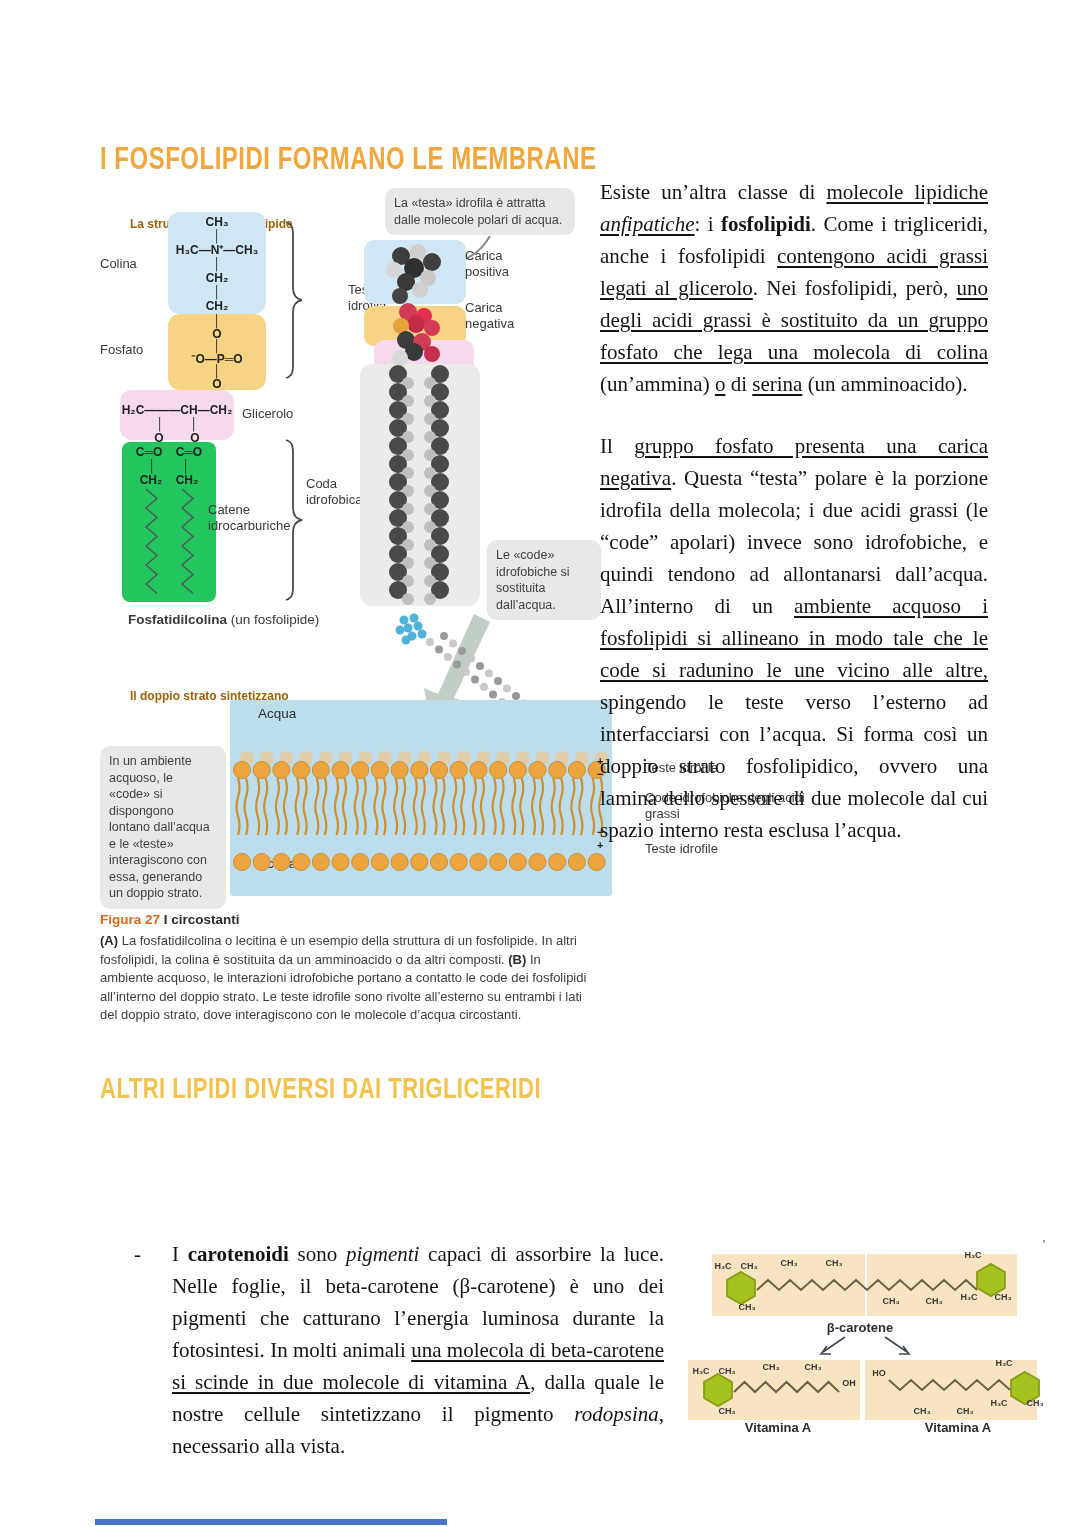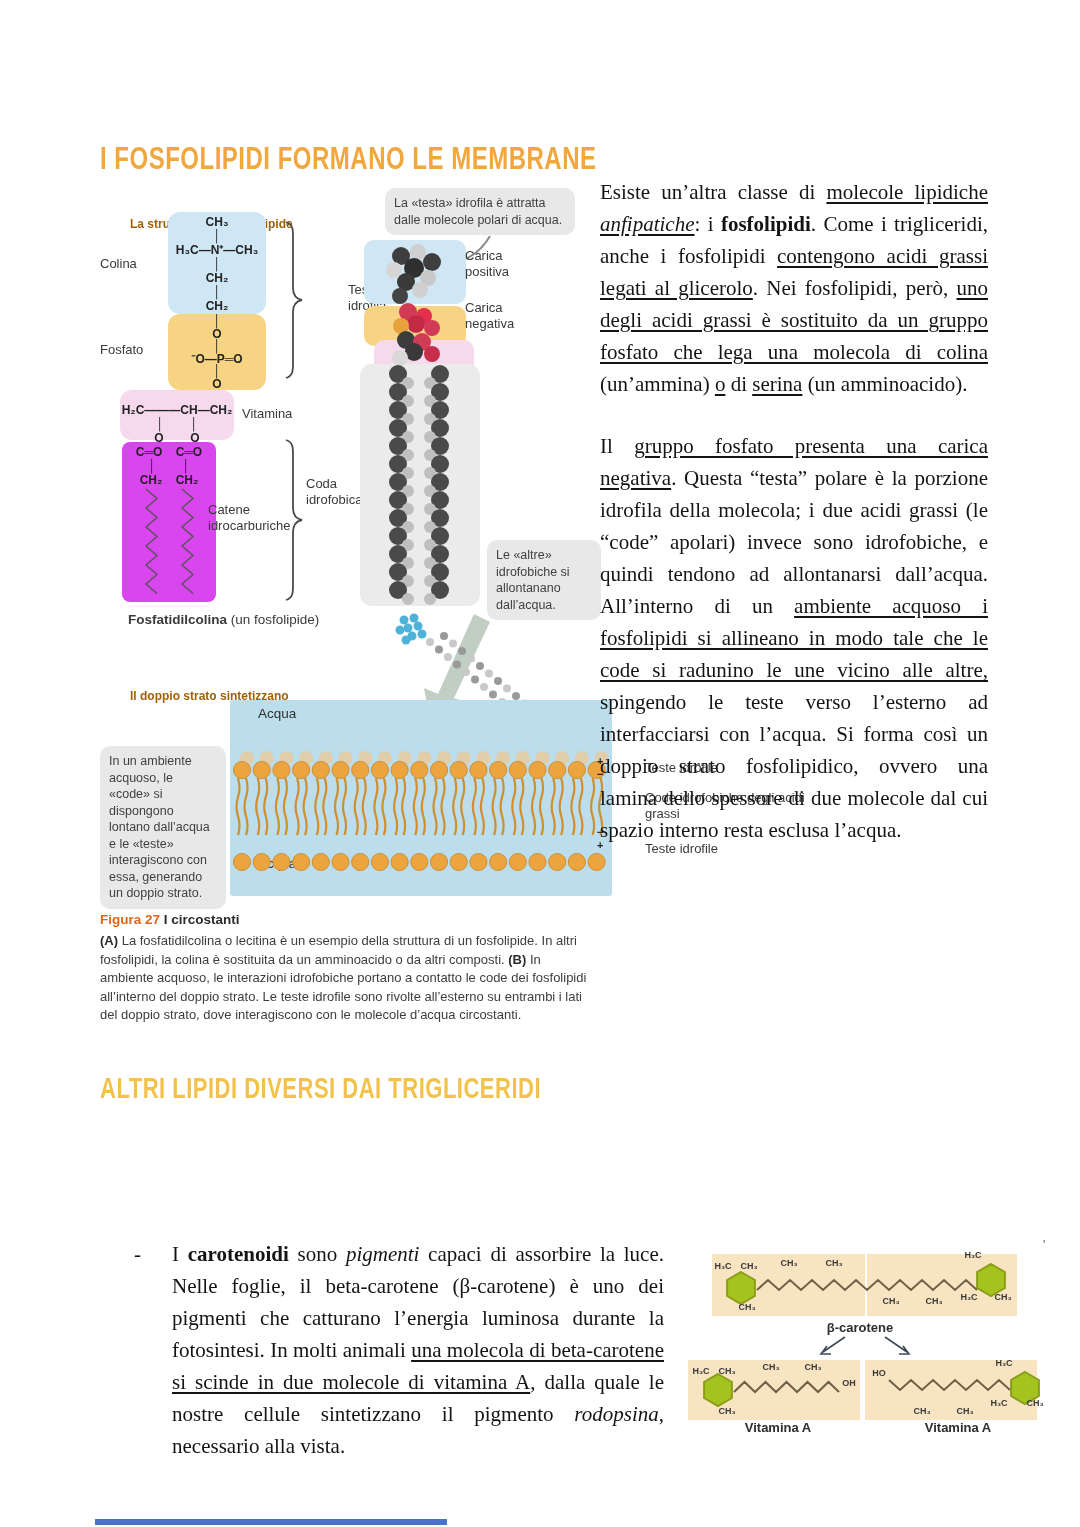--- a/index.html
+++ b/index.html
@@ -55,23 +55,23 @@
 │
 O</div>
   </div>
   <div class="abs figfont figlabel" style="left:100px;top:342px;">Fosfato</div>
 
   <div class="abs chembox" style="left:120px;top:390px;width:114px;height:50px;background:#F6D9EC;">
     <div class="chem" style="padding-top:13px;">H₂C———CH—CH₂
 │        │
 O        O</div>
   </div>
-  <div class="abs figfont figlabel" style="left:242px;top:406px;">Vitamina</div>
-
-  <div class="abs chembox" style="left:122px;top:442px;width:94px;height:160px;background:#d946ef;border-radius:8px;">
+  <div class="abs figfont figlabel" style="left:242px;top:406px;">Glicerolo</div>
+
+  <div class="abs chembox" style="left:122px;top:442px;width:94px;height:160px;background:#22c55e;border-radius:8px;">
     <div class="chem" style="padding-top:3px;">C═O    C═O
 │        │
 CH₂    CH₂</div>
     <svg width="94" height="110" viewBox="0 0 94 110">
       <g id="zigzagA">
           <polyline points="24,2 35,11.5 24,21 35,30.5 24,40 35,49.5 24,59 35,68.5 24,78 35,87.5 24,97 35,106.5" fill="none" stroke="#555" stroke-width="1.4"></polyline>
           <polyline points="60,2 71,11.5 60,21 71,30.5 60,40 71,49.5 60,59 71,68.5 60,78 71,87.5 60,97 71,106.5" fill="none" stroke="#555" stroke-width="1.4"></polyline>
         </g>
     </svg>
   </div>
@@ -173,21 +173,21 @@
         <circle cx="52" cy="363" r="6" fill="#bfbfbf"></circle>
         <circle cx="84" cy="354" r="9" fill="#4a4a4a"></circle>
         <circle cx="74" cy="363" r="6" fill="#bfbfbf"></circle>
       </g>
   </svg>
   <div class="abs figfont figlabel" style="left:465px;top:248px;">Carica
 positiva</div>
   <div class="abs figfont figlabel" style="left:465px;top:300px;">Carica
 negativa</div>
 
-  <div class="abs callout" style="left:487px;top:540px;width:96px;">Le «altre» idrofobiche si allontanano dall’acqua.</div>
+  <div class="abs callout" style="left:487px;top:540px;width:96px;">Le «code» idrofobiche si sostituita dall’acqua.</div>
 
   <div class="abs figfont" style="left:128px;top:612px;font-size:13.5px;">
     <span class="b">Fosfatidilcolina</span><span> (un fosfolipide)</span>
   </div>
 
   <div class="abs figfont figtitle" style="left:130px;top:660px;">Il doppio strato sintetizzano</div>
 
   <svg class="abs" style="left:378px;top:612px;" width="195" height="128" viewBox="0 0 195 128">
     <path d="M96,2 L112,10 L76,86 L88,90 L54,118 L46,76 L60,82 Z" fill="#b9c9bd" opacity="0.9"></path>
     <g id="molecule-gfx">

